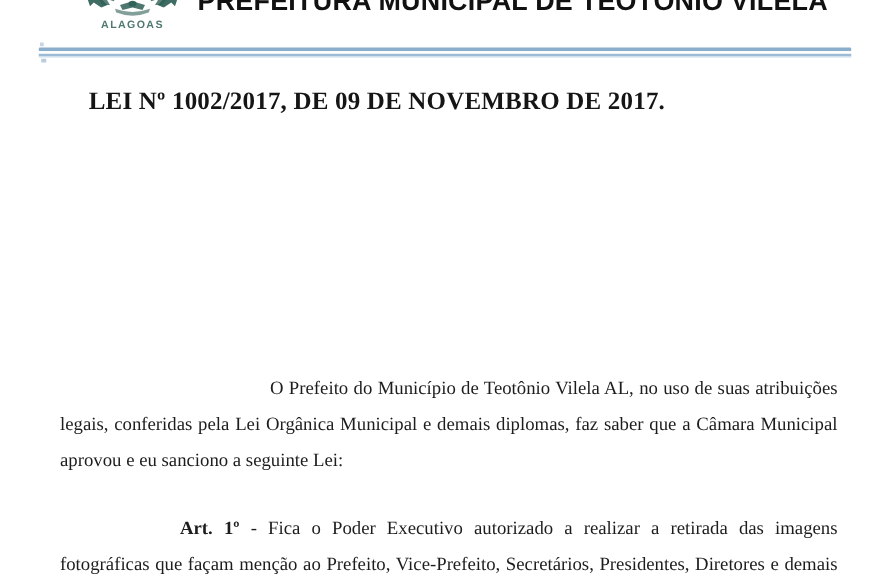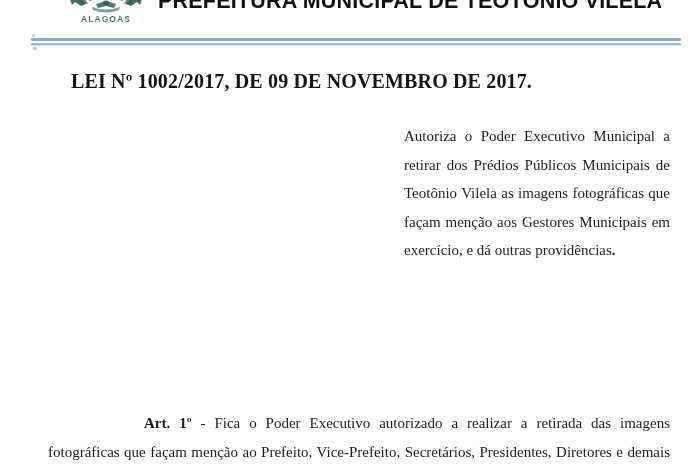--- a/index.html
+++ b/index.html
@@ -195,22 +195,20 @@
     <div class="speck-a"></div>
     <div class="rule-thick"></div>
     <div class="rule-gap"></div>
     <div class="rule-thin"></div>
     <div class="rule-hair"></div>
     <div class="speck-b"></div>
   </div>
 
   <div class="lei-number">LEI Nº 1002/2017, DE 09 DE NOVEMBRO DE 2017.</div>
 
-  <div class="ementa">
-    <span>Autoriza o Poder Executivo Municipal a retirar dos Prédios Públicos Municipais de Teotônio Vilela as imagens fotográficas que façam menção aos Gestores Municipais em exercício, e dá outras providências</span><span class="tail">.</span>
-  </div>
-
+
+  <div class="preamble">O Prefeito do Município de Teotônio Vilela AL, no uso de suas atribuições legais, conferidas pela Lei Orgânica Municipal e demais diplomas, faz saber que a Câmara Municipal aprovou e eu sanciono a seguinte Lei:</div>
 
   <div class="artigo">
     <span class="art-label">Art. 1º</span><span> - Fica o Poder Executivo autorizado a realizar a retirada das imagens fotográficas que façam menção ao Prefeito, Vice-Prefeito, Secretários, Presidentes, Diretores e demais detentores de cargo de chefia dos Prédios Públicos Municipais da Administração Direta, Indireta e</span>
   </div>
 
 </div>
 
 </body></html>

